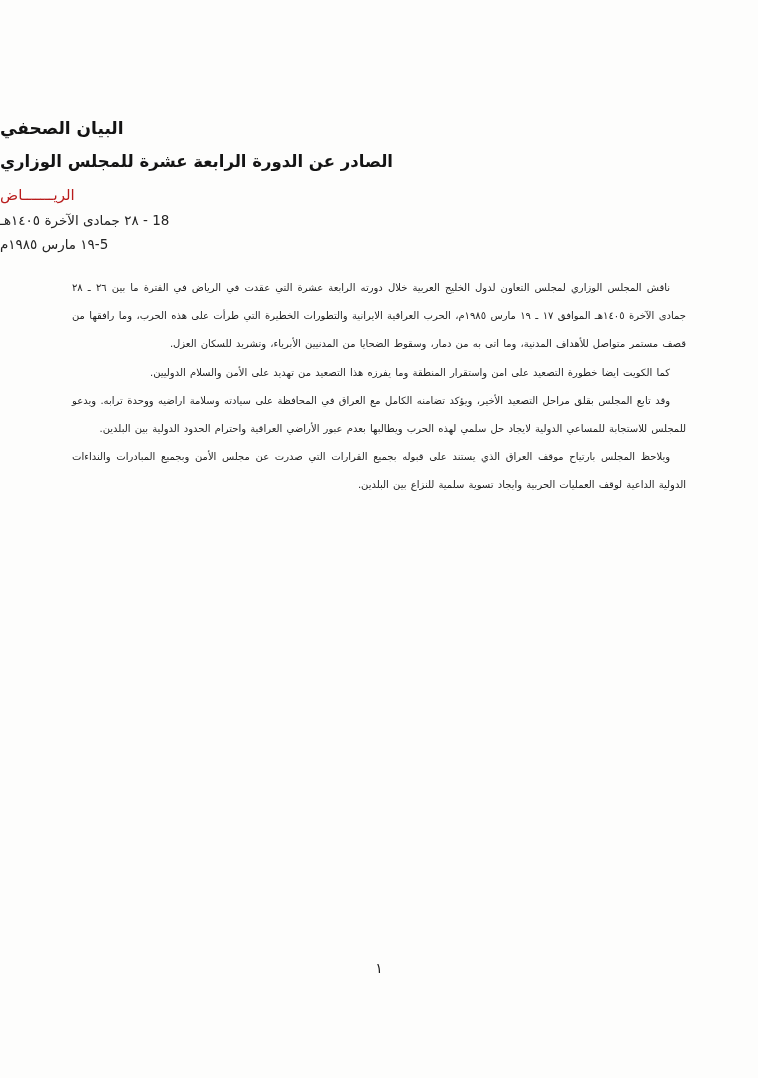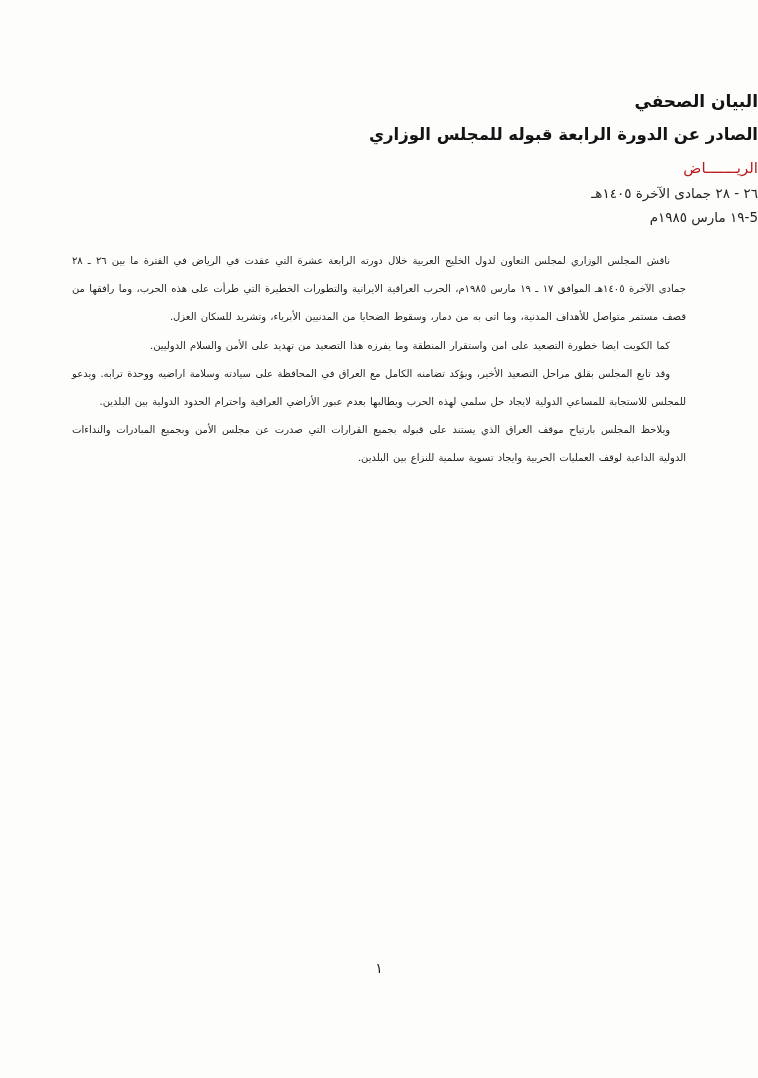--- a/index.html
+++ b/index.html
@@ -11,22 +11,22 @@
     position: relative;
     width: 758px;
     height: 1078px;
     background: #fdfdfc;
     overflow: hidden;
     font-family: "DejaVu Sans", sans-serif;
     color: #1c1c1c;
     direction: rtl;
   }
   .header {
-    padding-top: 90px;
-    text-align: right;
+    padding-top: 117px;
+    text-align: left;
   }
   .title-main {
     font-size: 17px;
     font-weight: bold;
     color: #141414;
     line-height: 1.4;
   }
   .title-sub {
     font-size: 16.5px;
     font-weight: bold;
@@ -67,23 +67,23 @@
     color: #1e1e1e;
   }
 </style>
 </head>
 <body>
 
 <div class="page">
 
   <div class="header">
     <div class="title-main">البيان الصحفي</div>
-    <div class="title-sub">الصادر عن الدورة الرابعة قبوله للمجلس الوزاري</div>
+    <div class="title-sub">الصادر عن الدورة الرابعة عشرة للمجلس الوزاري</div>
     <div class="location">الريـــــــاض</div>
-    <div class="date-line">٢٦ - ٢٨ جمادى الآخرة ١٤٠٥هـ</div>
+    <div class="date-line">18 - ٢٨ جمادى الآخرة ١٤٠٥هـ</div>
     <div class="date-line">5-١٩ مارس ١٩٨٥م</div>
   </div>
 
   <div class="body-text">
     <p>ناقش المجلس الوزاري لمجلس التعاون لدول الخليج العربية خلال دورته الرابعة عشرة التي عقدت في الرياض في الفترة ما بين ٢٦ ـ ٢٨ جمادى الآخرة ١٤٠٥هـ الموافق ١٧ ـ ١٩ مارس ١٩٨٥م، الحرب العراقية الايرانية والتطورات الخطيرة التي طرأت على هذه الحرب، وما رافقها من قصف مستمر متواصل للأهداف المدنية، وما اتى به من دمار، وسقوط الضحايا من المدنيين الأبرياء، وتشريد للسكان العزل.</p>
     <p>كما الكويت ايضا خطورة التصعيد على امن واستقرار المنطقة وما يفرزه هذا التصعيد من تهديد على الأمن والسلام الدوليين.</p>
     <p>وقد تابع المجلس بقلق مراحل التصعيد الأخير، ويؤكد تضامنه الكامل مع العراق في المحافظة على سيادته وسلامة اراضيه ووحدة ترابه. ويدعو للمجلس للاستجابة للمساعي الدولية لايجاد حل سلمي لهذه الحرب ويطالبها بعدم عبور الأراضي العراقية واحترام الحدود الدولية بين البلدين.</p>
     <p>ويلاحظ المجلس بارتياح موقف العراق الذي يستند على قبوله بجميع القرارات التي صدرت عن مجلس الأمن وبجميع المبادرات والنداءات الدولية الداعية لوقف العمليات الحربية وايجاد تسوية سلمية للنزاع بين البلدين.</p>
   </div>
 

